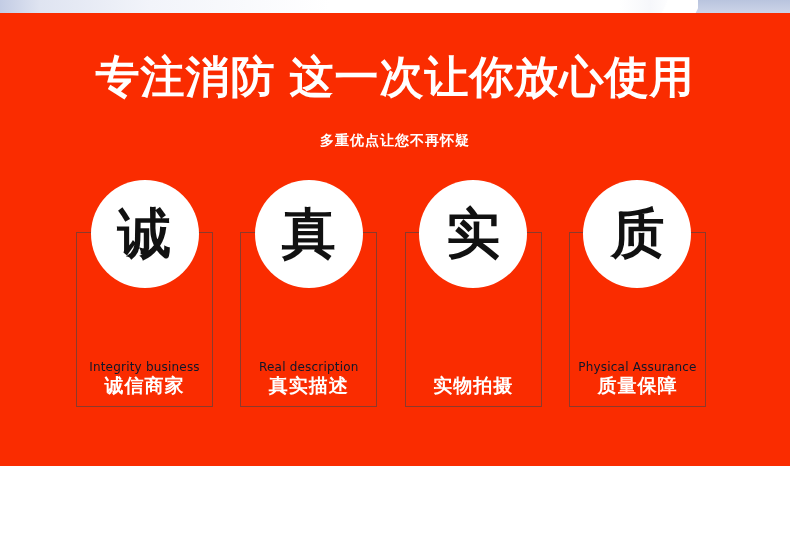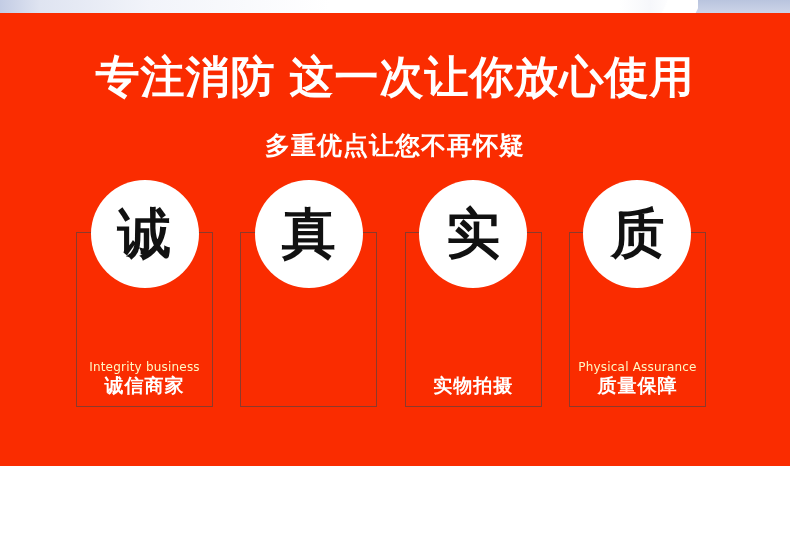--- a/index.html
+++ b/index.html
@@ -71,21 +71,21 @@
   }
   #headline .gap { display: inline-block; width: 14px; }
 
   #subheadline {
     position: absolute;
     left: 0;
     top: 120px;
     width: 790px;
     text-align: center;
     color: #ffffff;
-    font-size: 25px;
+    font-size: 14px;
     font-weight: bold;
     letter-spacing: 1px;
     line-height: 1;
   }
 
   
   #cards {
     position: absolute;
     left: 76px;
     top: 167px;
@@ -140,21 +140,21 @@
     letter-spacing: 1px;
     line-height: 1;
     margin-top: 44px;
   }
   .card-sub {
     position: absolute;
     left: -8px;
     top: 181px;
     width: 153px;
     text-align: center;
-    color: #fef9c3;
+    color: #0f172a;
     font-size: 12px;
     font-weight: normal;
     letter-spacing: 0.2px;
     line-height: 1;
     white-space: nowrap;
   }
 
   
   #bottom-white {
     position: absolute;
@@ -190,20 +190,22 @@
       </div>
       <div class="card-title">诚信商家</div>
       <div class="card-sub">Integrity business</div>
     </div>
 
     <div class="card">
       <div class="card-frame"></div>
       <div class="card-circle">
         <span class="card-glyph">真</span>
       </div>
+      <div class="card-title">真实描述</div>
+      <div class="card-sub">Real description</div>
     </div>
 
     <div class="card">
       <div class="card-frame"></div>
       <div class="card-circle">
         <span class="card-glyph">实</span>
       </div>
       <div class="card-title">实物拍摄</div>
     </div>
 

